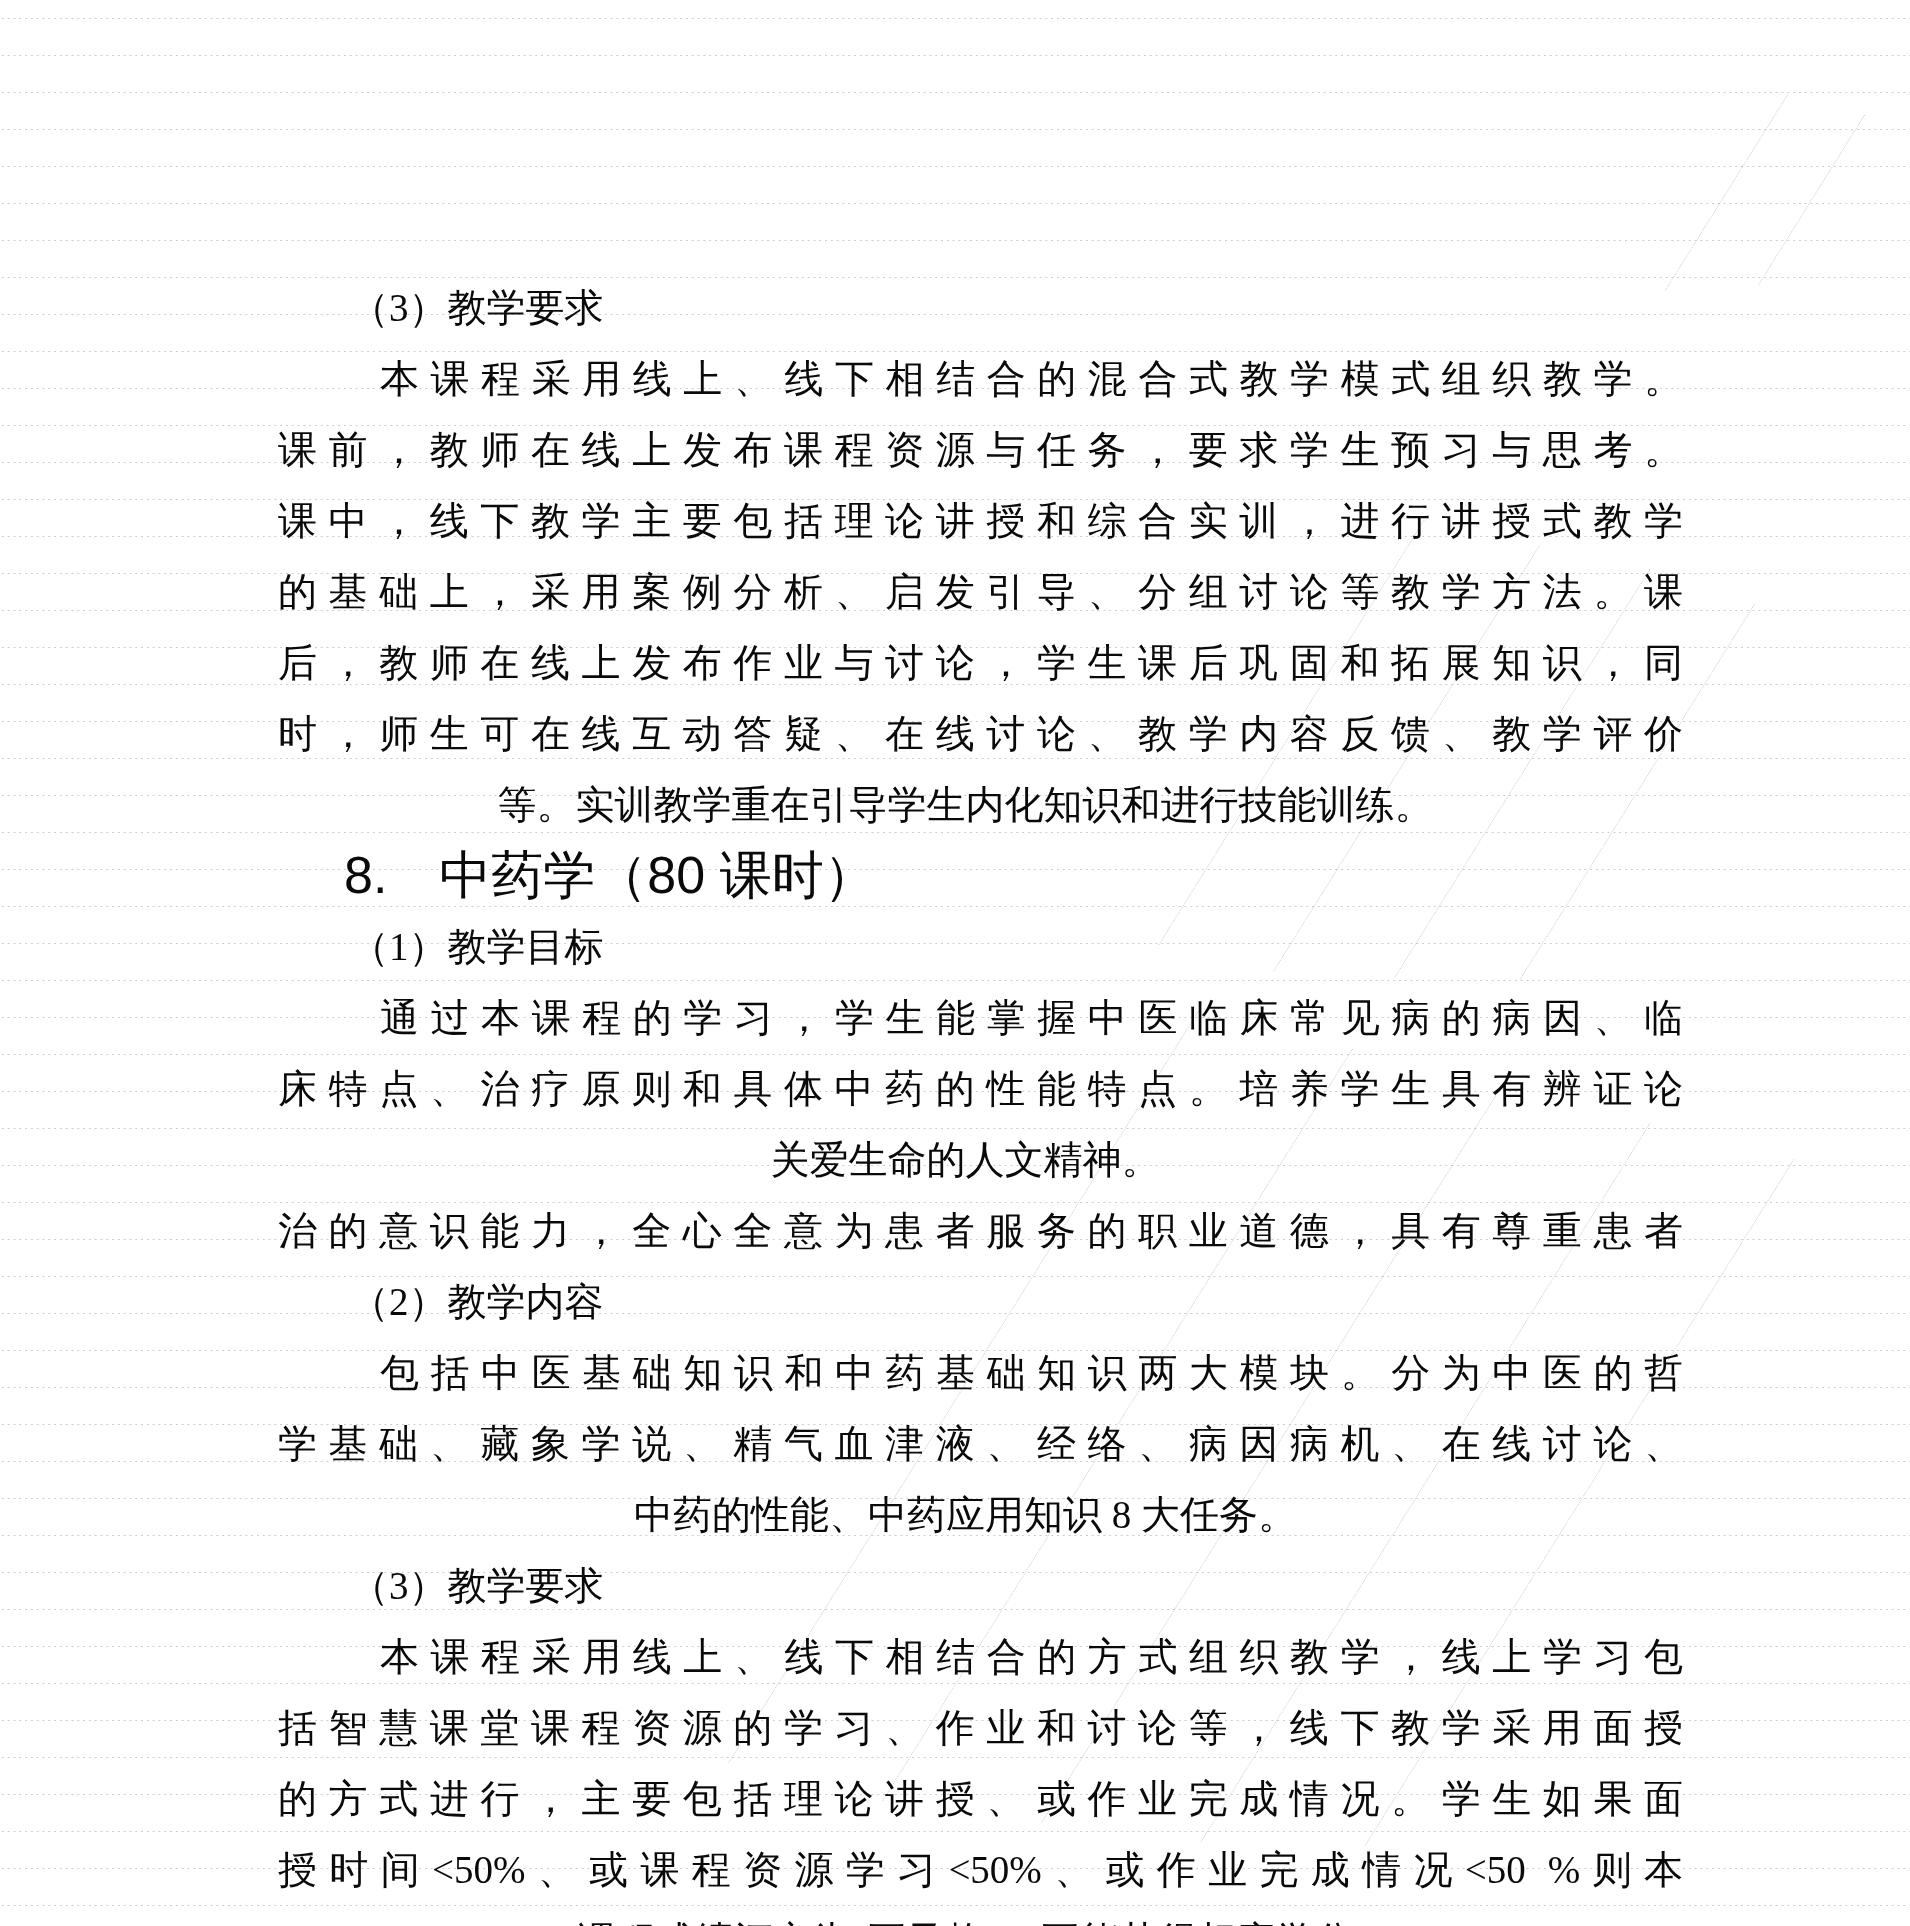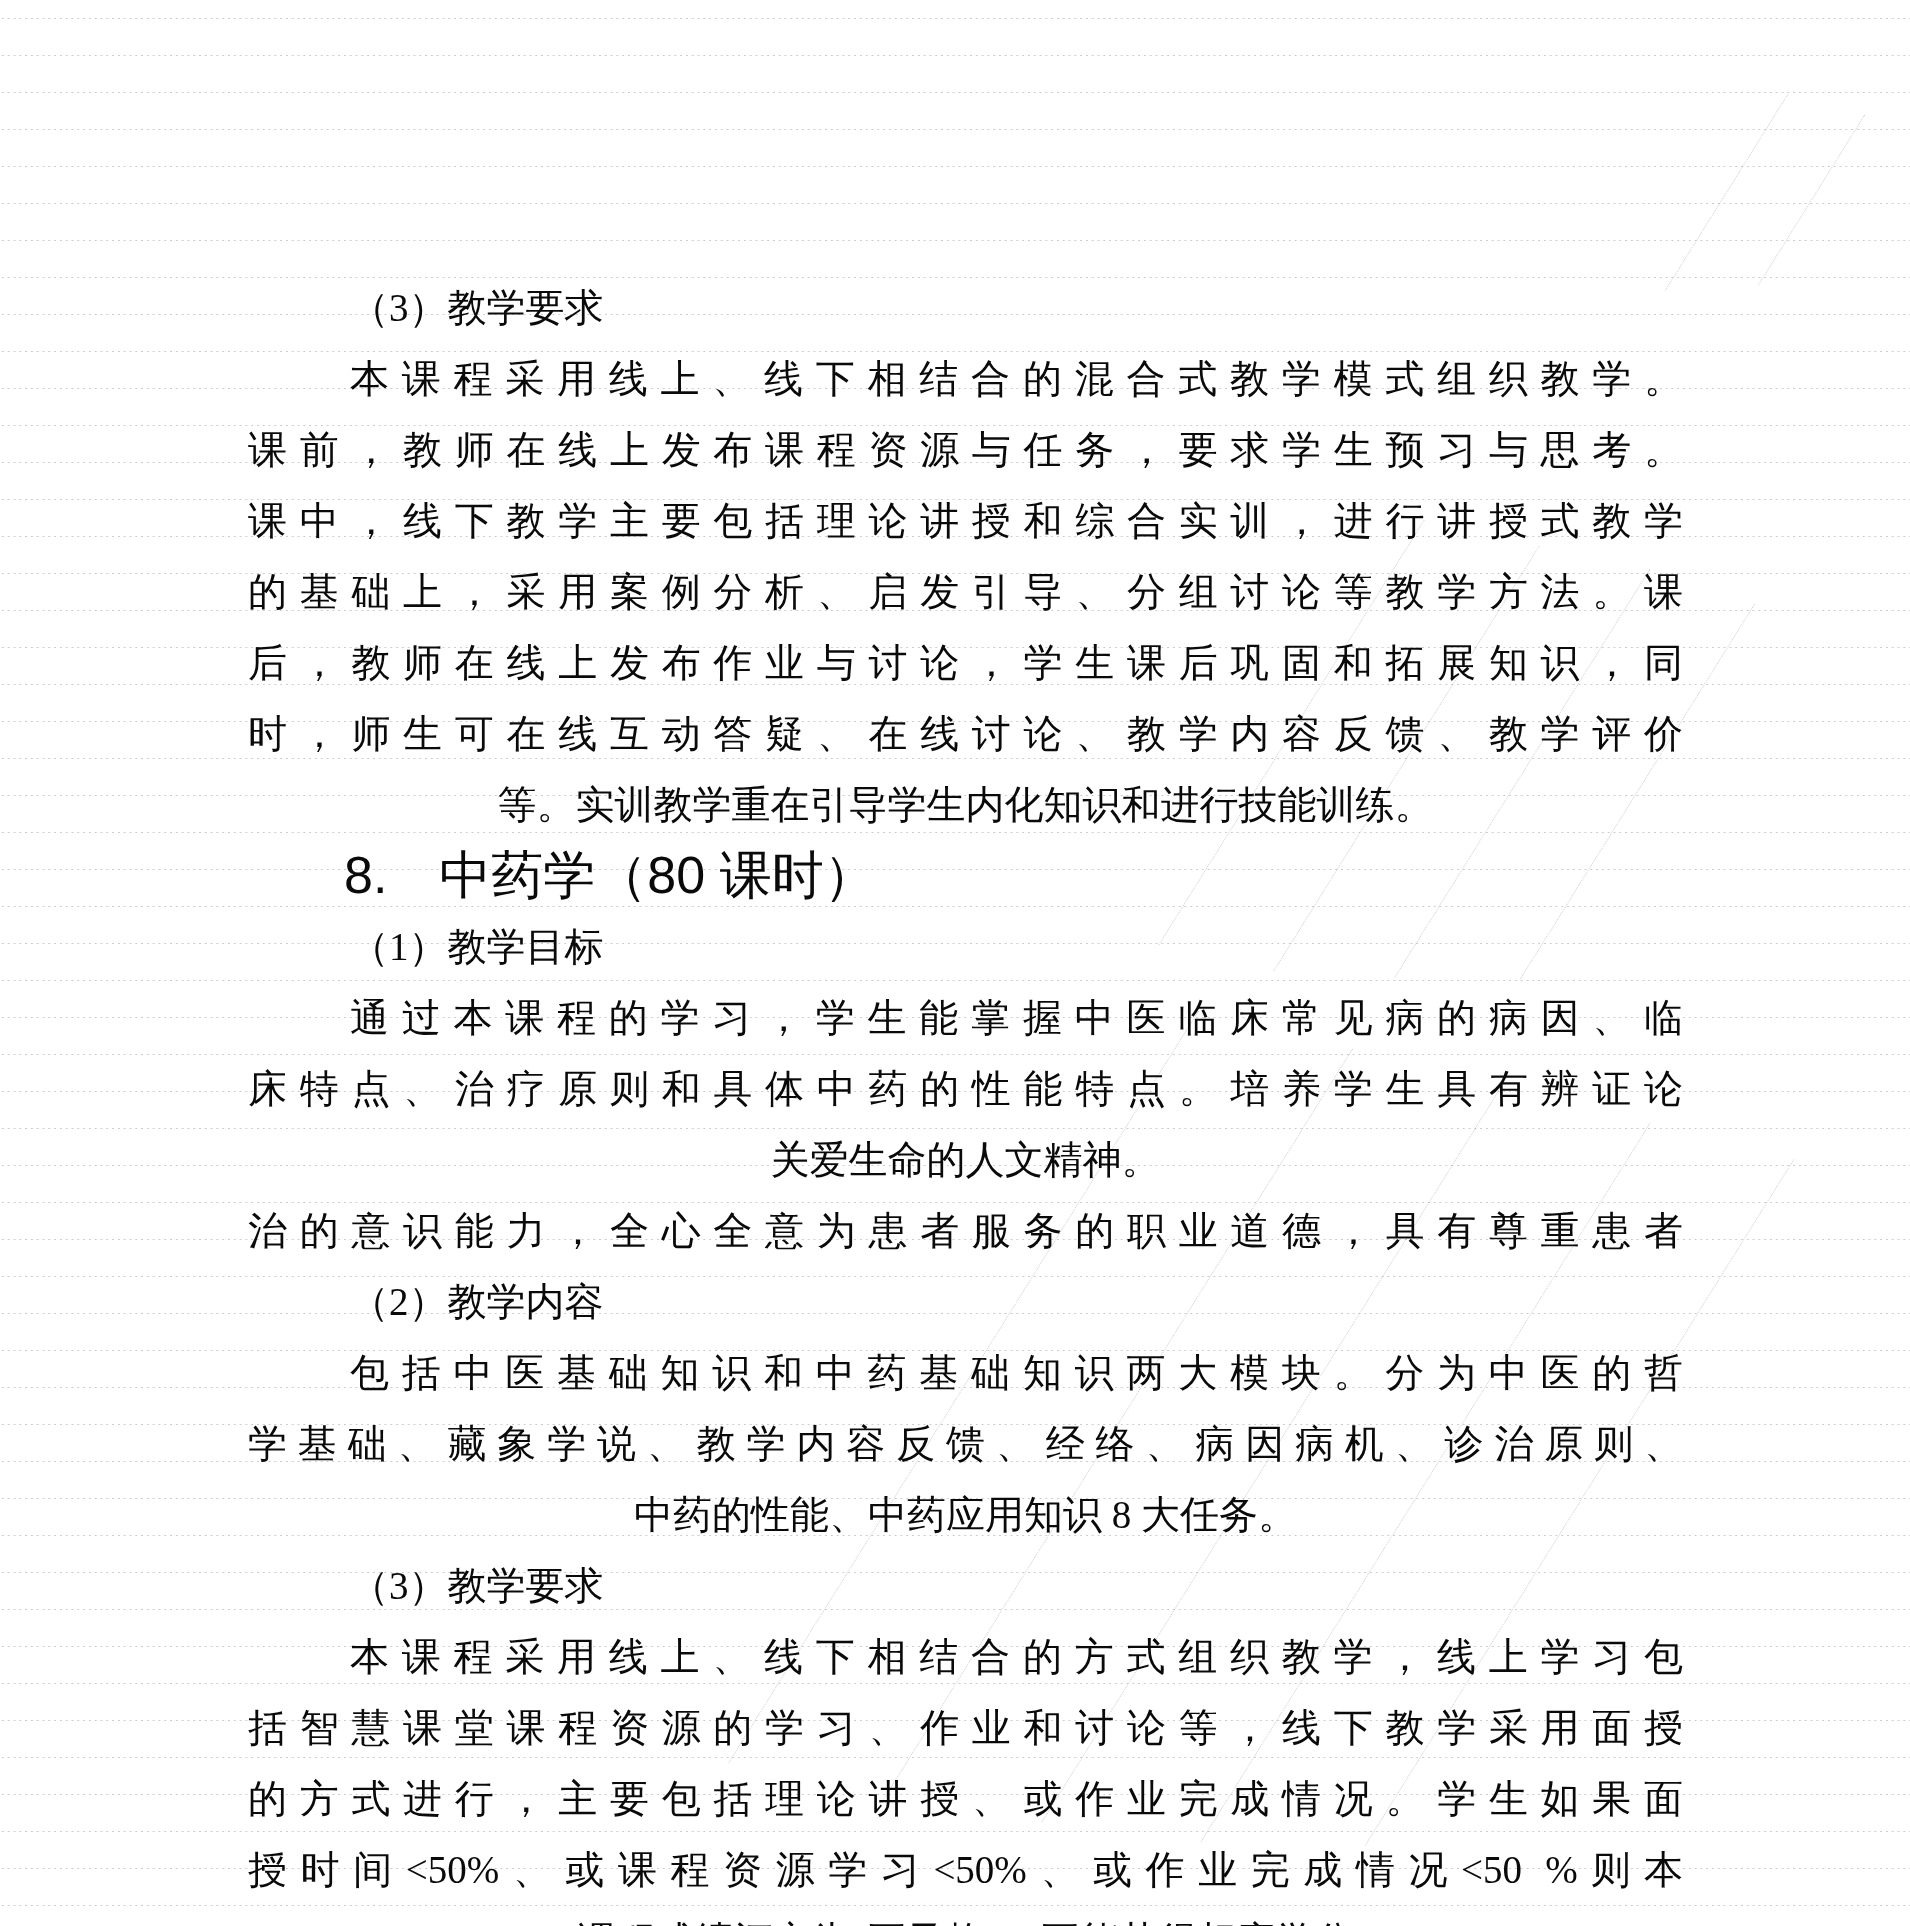--- a/index.html
+++ b/index.html
@@ -39,20 +39,21 @@
     line-height: 71px;
     font-size: 39px;
     letter-spacing: 0;
     white-space: nowrap;
   }
   .line.full, .line.first {
     white-space: normal;
     text-align: justify;
     text-align-last: justify;
     text-justify: inter-character;
+    margin-left: 30px;
   }
   .line.first { padding-left: 102px; }
   .line.sub   { padding-left: 102px; text-align: left; }
   .line.end   { text-align: center; }
   .line.h {
     padding-left: 96px;
     text-align: left;
     font-weight: 400;
     font-size: 52px;
     font-family: "Liberation Sans", "DejaVu Sans", sans-serif;
@@ -87,21 +88,21 @@
       <div class="line full">时，师生可在线互动答疑、在线讨论、教学内容反馈、教学评价</div>
       <div class="line end">等。实训教学重在引导学生内化知识和进行技能训练。</div>
       <div class="line h">8.　中药学（80 课时）</div>
       <div class="line sub">（1）教学目标</div>
       <div class="line first">通过本课程的学习，学生能掌握中医临床常见病的病因、临</div>
       <div class="line full">床特点、治疗原则和具体中药的性能特点。培养学生具有辨证论</div>
       <div class="line end">关爱生命的人文精神。</div>
       <div class="line full">治的意识能力，全心全意为患者服务的职业道德，具有尊重患者</div>
       <div class="line sub">（2）教学内容</div>
       <div class="line first">包括中医基础知识和中药基础知识两大模块。分为中医的哲</div>
-      <div class="line full">学基础、藏象学说、教学内容反馈、经络、病因病机、诊治原则、</div>
+      <div class="line full">学基础、藏象学说、精气血津液、经络、病因病机、在线讨论、</div>
       <div class="line end">中药的性能、中药应用知识 8 大任务。</div>
       <div class="line sub">（3）教学要求</div>
       <div class="line first">本课程采用线上、线下相结合的方式组织教学，线上学习包</div>
       <div class="line full">括智慧课堂课程资源的学习、作业和讨论等，线下教学采用面授</div>
       <div class="line full">的方式进行，主要包括理论讲授、或作业完成情况。学生如果面</div>
       <div class="line full">授时间&lt;50%、或课程资源学习&lt;50%、或作业完成情况&lt;50 %则本</div>
       <div class="line end">课程成绩评定为“不及格”，不能获得相应学分</div>
     </div>
 
 </div>

